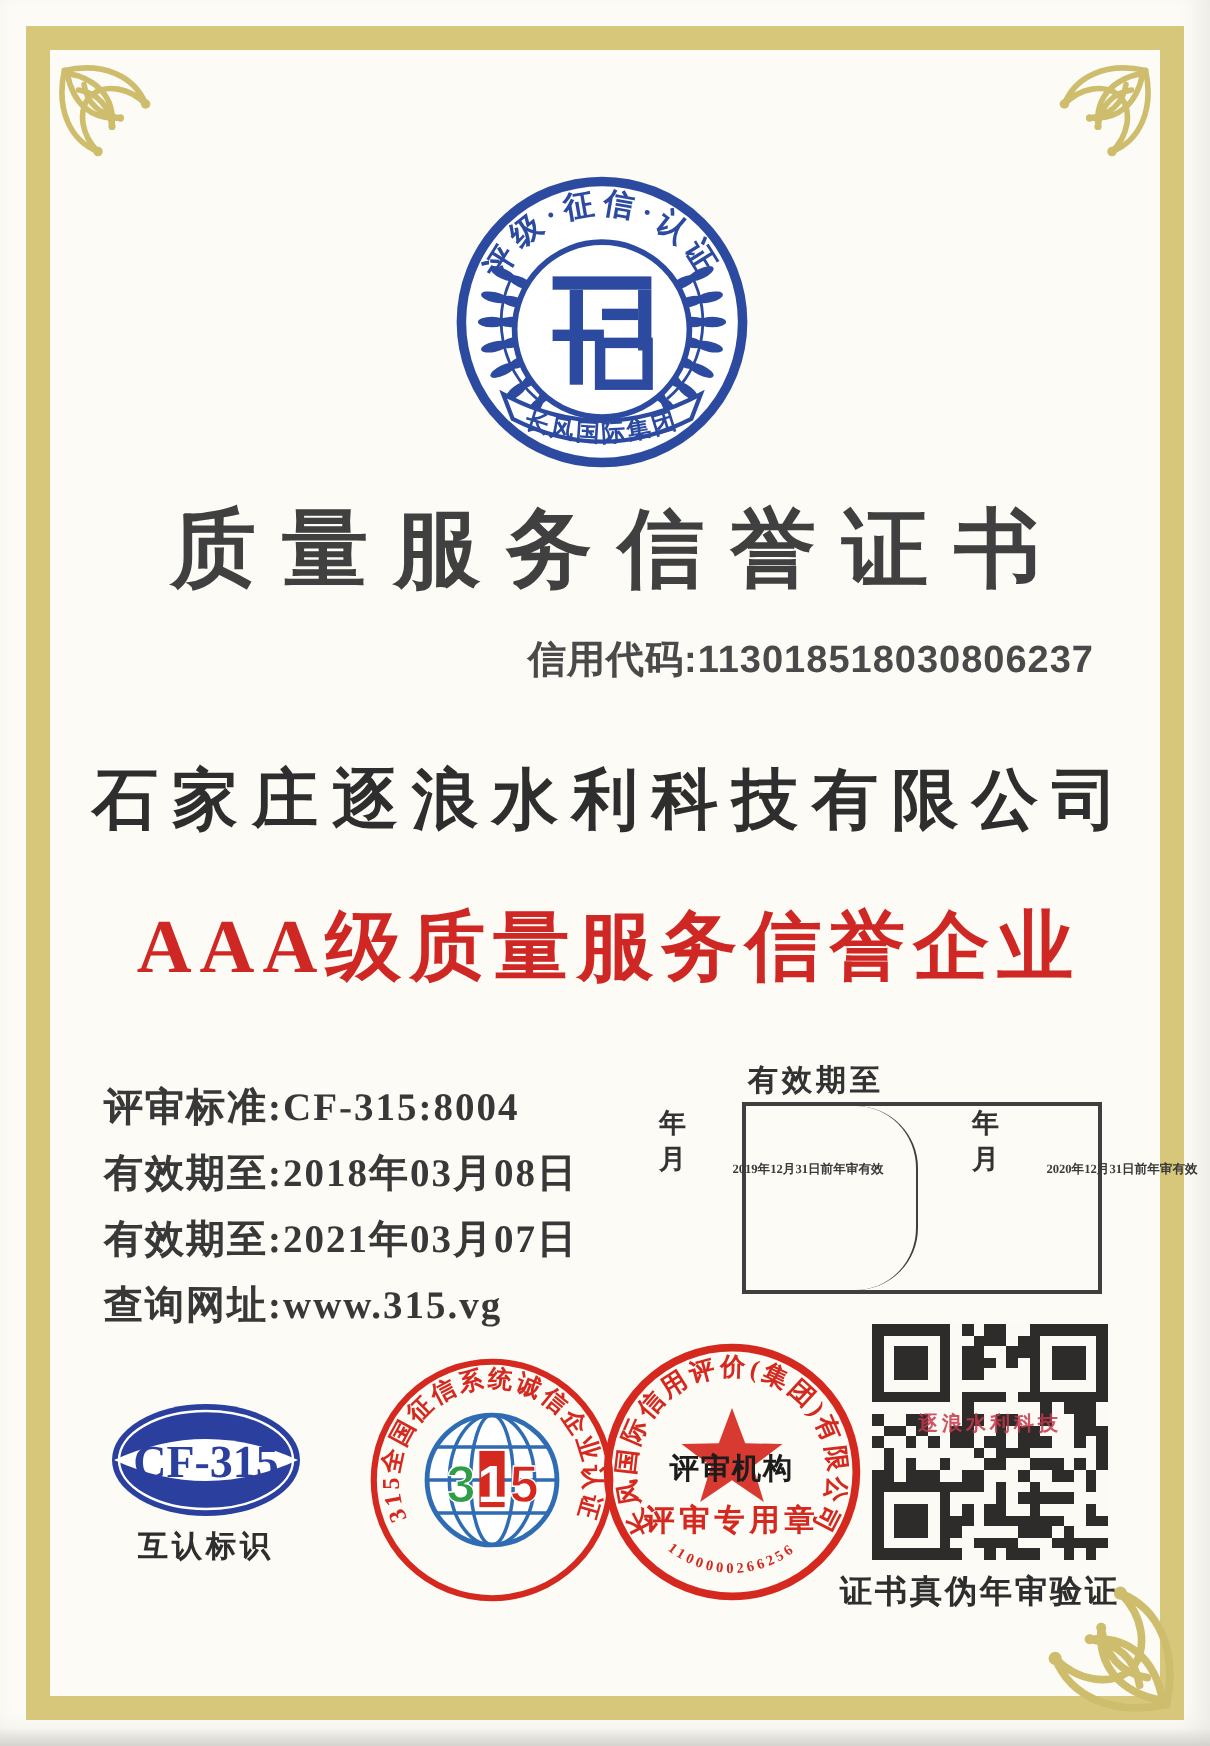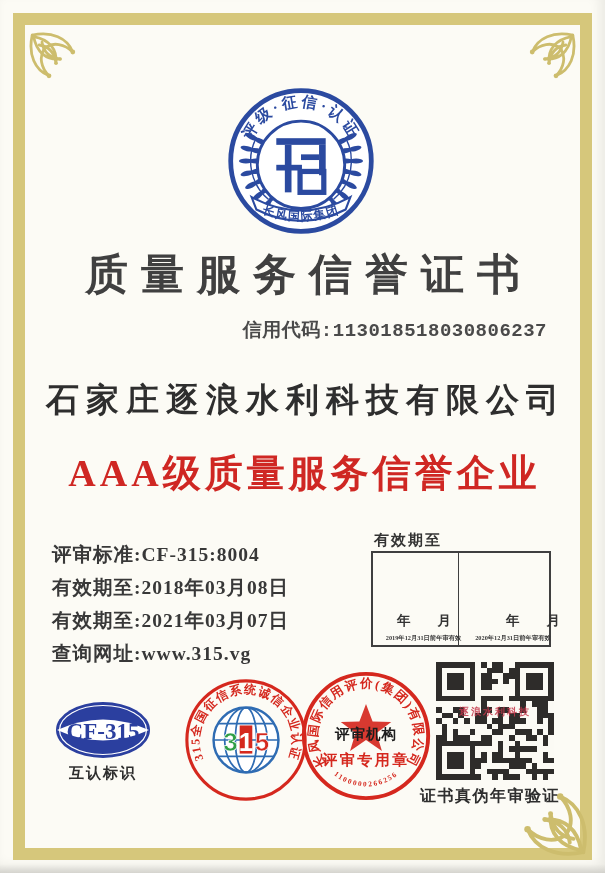--- a/index.html
+++ b/index.html
@@ -4,32 +4,32 @@
 <style>
   html,body{margin:0;padding:0;}
   body{background:#f3f1ea;font-family:"Liberation Serif",serif;}
   .cert{position:relative;width:605px;height:873px;background:#fcfbf5;overflow:hidden;
         box-shadow:inset -5px -7px 12px rgba(0,0,0,.07);}
   .abs{position:absolute;}
   .frame{position:absolute;inset:13px;border:12px solid #d6c77b;pointer-events:none;}
   .flourish{position:absolute;color:#cdbd6d;}
   .title{top:246px;left:0;right:0;text-align:center;font-family:"Liberation Sans",sans-serif;
          font-weight:bold;font-size:43px;letter-spacing:13px;text-indent:13px;color:#404040;}
-  .credit{top:317px;right:58px;font-family:Liberation Mono, monospace;font-weight:bold;
+  .credit{top:317px;right:58px;font-family:Liberation Sans, sans-serif;font-weight:bold;
           font-size:19px;color:#4a4a4a;letter-spacing:.5px;}
   .company{top:378px;left:0;right:0;text-align:center;font-family:"Liberation Sans",sans-serif;
            font-weight:bold;font-size:33px;letter-spacing:7px;text-indent:7px;color:#2e2e2e;}
   .rating{top:448px;left:0;right:0;text-align:center;font-weight:bold;font-size:38px;
           letter-spacing:4px;text-indent:4px;color:#cf2723;}
   .details{left:52px;top:538px;font-weight:bold;font-size:19.5px;line-height:33px;
            letter-spacing:1px;color:#383838;}
   .rev-label{left:374px;top:531px;font-weight:bold;font-size:15px;letter-spacing:2px;color:#333;}
   .rev-table{left:371px;top:551px;width:180px;height:96px;border:2px solid #3f3f3f;
              display:flex;box-sizing:border-box;background:transparent;}
-  .rev-cell{display:flex;flex-direction:column;justify-content:flex-end;padding-bottom:2px;box-sizing:border-box;}
+  .rev-cell{display:flex;flex-direction:row;justify-content:flex-end;padding-bottom:2px;box-sizing:border-box;border-radius:31px;}
   .rev-cell.c1{width:86px;border-right:1.5px solid #3f3f3f;}
   .rev-cell.c2{flex:1;}
   .ym{text-align:right;padding-right:7px;font-weight:bold;font-size:13.5px;color:#333;}
   .note{text-align:center;font-size:9px;font-weight:bold;color:#3a3a3a;white-space:nowrap;
         transform:scale(.7);transform-origin:50% 100%;}
   .cf-caption{left:52px;top:764px;width:102px;text-align:center;font-weight:bold;
               font-size:15px;letter-spacing:2px;color:#2e2e2e;}
   .qr{left:436px;top:662px;width:118px;height:118px;display:grid;
       grid-template-columns:repeat(21,1fr);grid-template-rows:repeat(21,1fr);
       background:#fbfaf4;}

